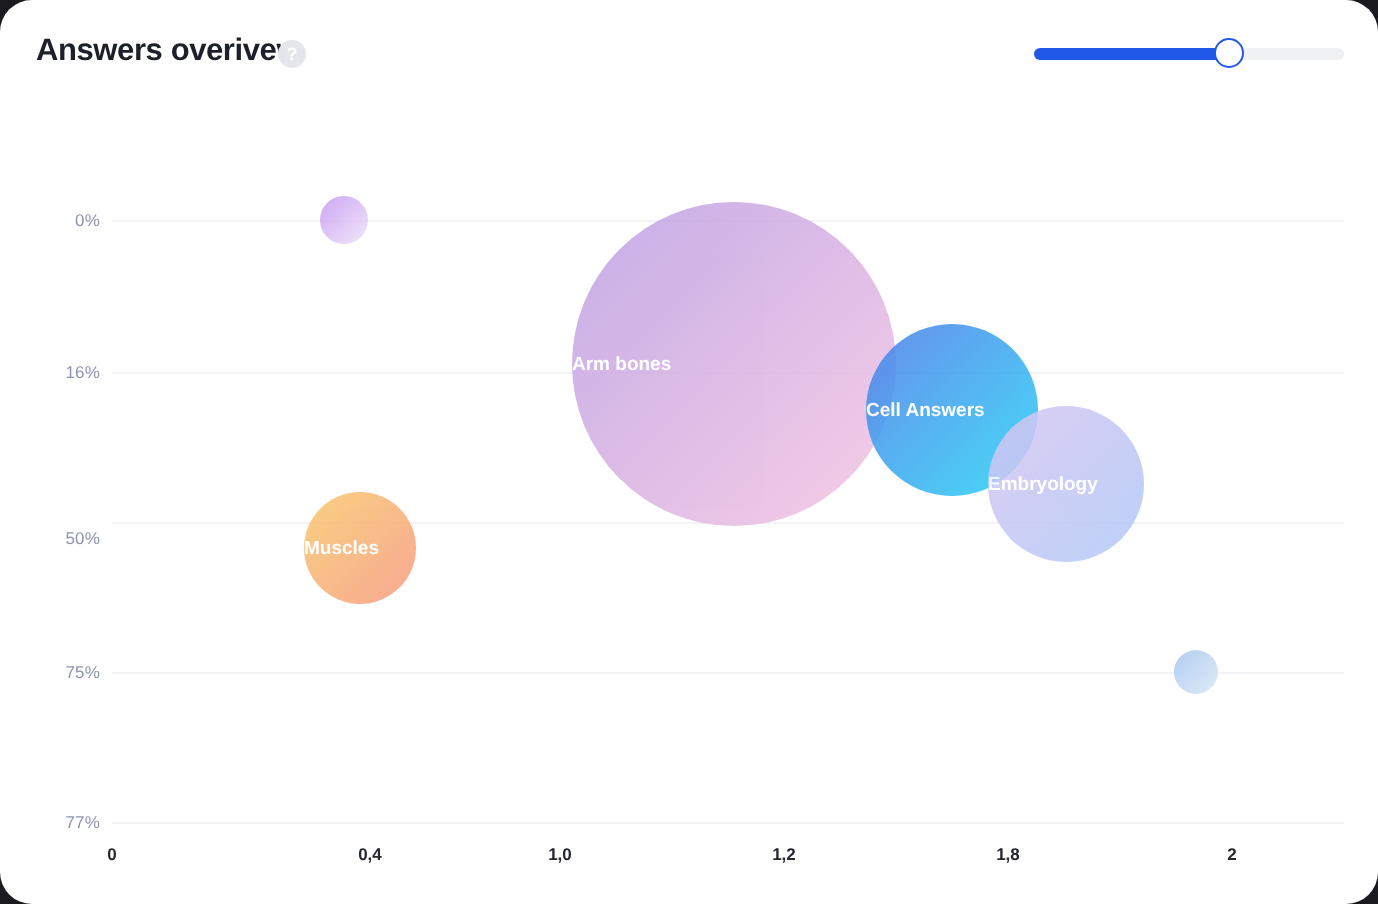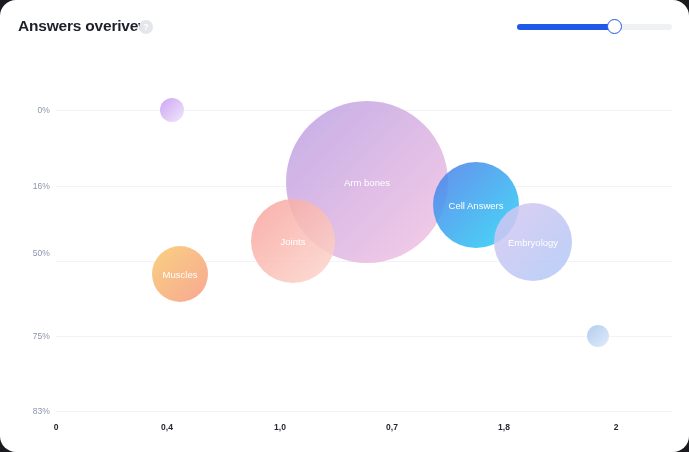--- a/index.html
+++ b/index.html
@@ -128,22 +128,22 @@
     font-size: 8.5px;
     color: #25272f;
     font-weight: bold;
   }
 
   .bubble {
     position: absolute;
     border-radius: 50%;
     display: flex;
     align-items: center;
-    justify-content: center;
     cursor: pointer;
+    font-weight: bold;
   }
   .bubble-label {
     color: #ffffff;
     font-size: 9.5px;
     white-space: nowrap;
     pointer-events: none;
     user-select: none;
   }
 </style>
 </head>
@@ -161,40 +161,37 @@
       <div class="slider-handle" style="left: 97.65px; border-color: rgb(33, 88, 232);"></div>
     </div>
   </div>
 
   <div class="plot" id="plot">
       <div class="gridline" style="top: 110px;"></div>
       <div class="ytick" style="left: 8px; top: 105px;">0%</div>
       <div class="gridline" style="top: 186px;"></div>
       <div class="ytick" style="left: 8px; top: 181px;">16%</div>
       <div class="gridline" style="top: 261px;"></div>
-      <div class="ytick" style="left: 8px; top: 248px;">50%</div>
+      <div class="ytick" style="left: 8px; top: 264px;">50%</div>
       <div class="gridline" style="top: 336px;"></div>
       <div class="ytick" style="left: 8px; top: 331px;">75%</div>
       <div class="gridline" style="top: 411px;"></div>
-      <div class="ytick" style="left: 8px; top: 406px;">83%</div>
+      <div class="ytick" style="left: 8px; top: 406px;">77%</div>
       <div class="xtick" style="left: 56px;">0</div>
-      <div class="xtick" style="left: 167px;">0,4</div>
+      <div class="xtick" style="left: 185px;">0,4</div>
       <div class="xtick" style="left: 280px;">1,0</div>
-      <div class="xtick" style="left: 392px;">0,7</div>
+      <div class="xtick" style="left: 392px;">1,2</div>
       <div class="xtick" style="left: 504px;">1,8</div>
       <div class="xtick" style="left: 616px;">2</div>
       <div class="bubble" style="width: 162px; height: 162px; left: 286px; top: 101px; background: linear-gradient(135deg, rgb(187, 160, 228) 0%, rgb(246, 197, 226) 100%); opacity: 0.86;">
         <span class="bubble-label">Arm bones</span>
       </div>
       <div class="bubble" style="width: 86px; height: 86px; left: 433px; top: 162px; background: linear-gradient(135deg, rgb(78, 124, 233) 0%, rgb(39, 214, 247) 100%); opacity: 0.86;">
         <span class="bubble-label">Cell Answers</span>
       </div>
-      <div class="bubble" style="width: 84px; height: 84px; left: 251px; top: 199px; background: linear-gradient(135deg, rgb(249, 163, 156) 0%, rgb(251, 217, 207) 100%); opacity: 0.86;">
-        <span class="bubble-label">Joints</span>
-      </div>
       <div class="bubble" style="width: 56px; height: 56px; left: 152px; top: 246px; background: linear-gradient(135deg, rgb(249, 201, 109) 0%, rgb(247, 154, 129) 100%); opacity: 0.86;">
         <span class="bubble-label">Muscles</span>
       </div>
       <div class="bubble" style="width: 78px; height: 78px; left: 494px; top: 203px; background: linear-gradient(135deg, rgb(216, 198, 242) 0%, rgb(175, 201, 246) 100%); opacity: 0.86;">
         <span class="bubble-label">Embryology</span>
       </div>
       <div class="bubble" style="width: 24px; height: 24px; left: 160px; top: 98px; background: linear-gradient(135deg, rgb(199, 156, 240) 0%, rgb(239, 228, 251) 100%); opacity: 0.9;"></div>
       <div class="bubble" style="width: 22px; height: 22px; left: 587px; top: 325px; background: linear-gradient(135deg, rgb(169, 200, 238) 0%, rgb(220, 233, 249) 100%); opacity: 0.9;"></div>
     </div>
 

